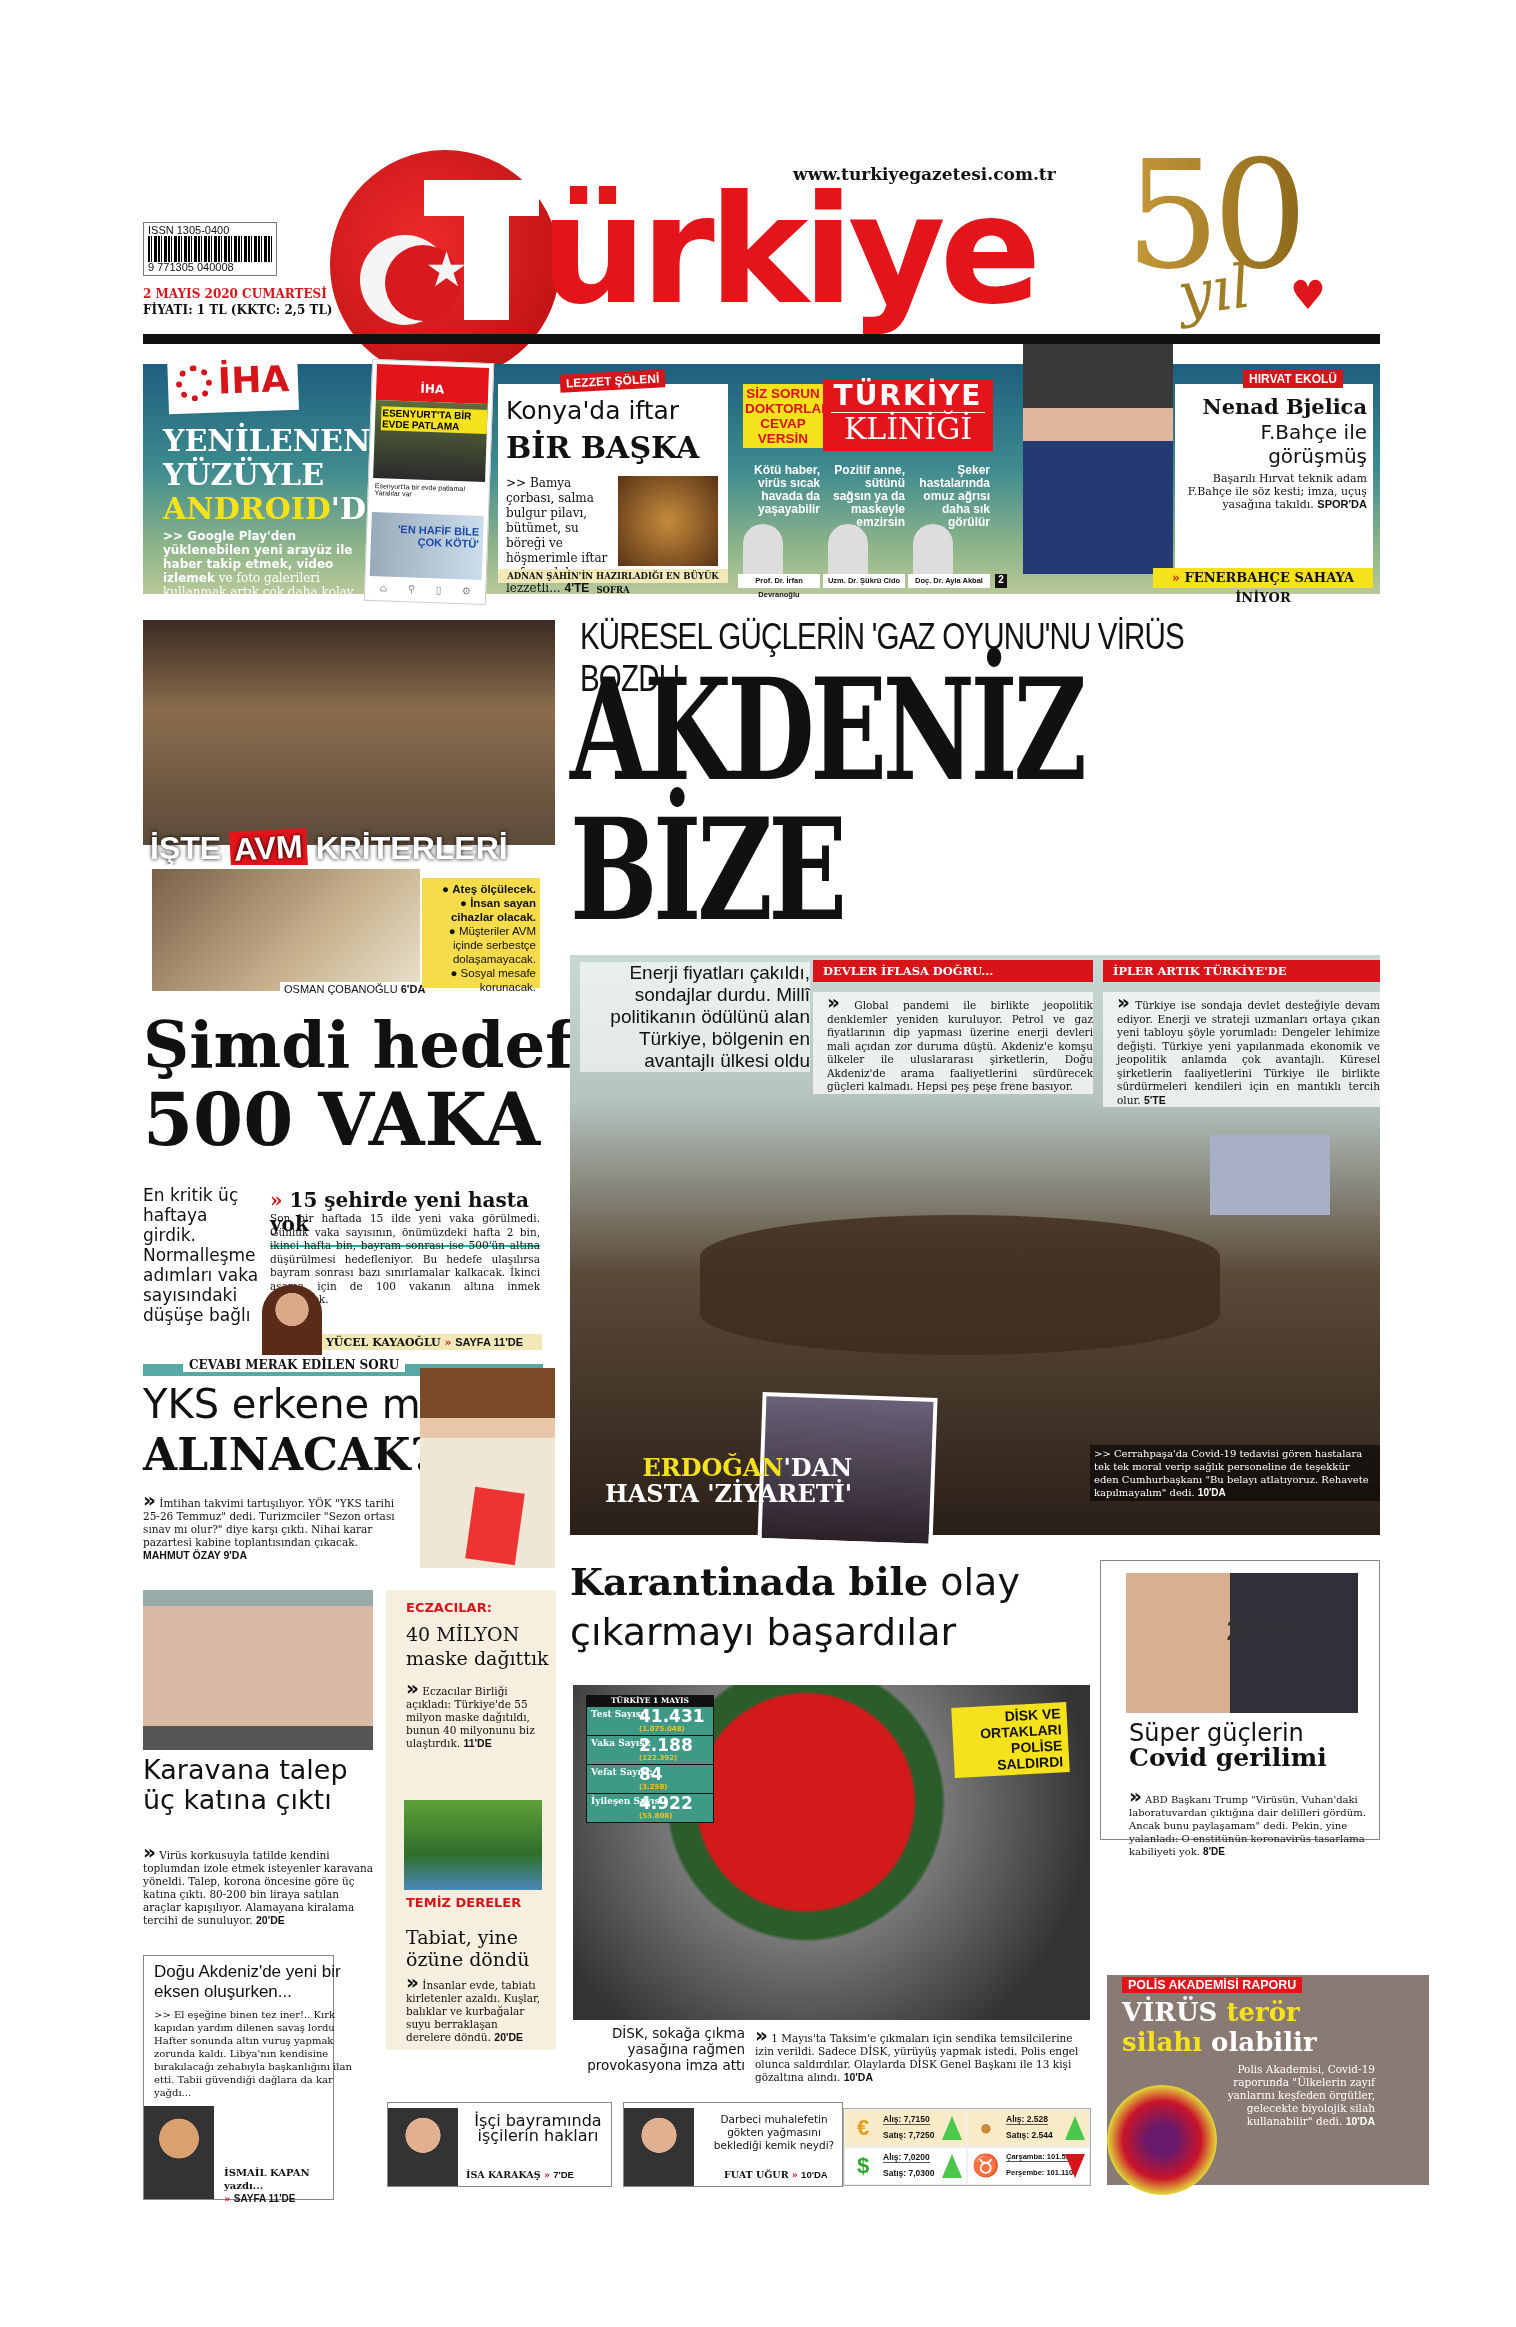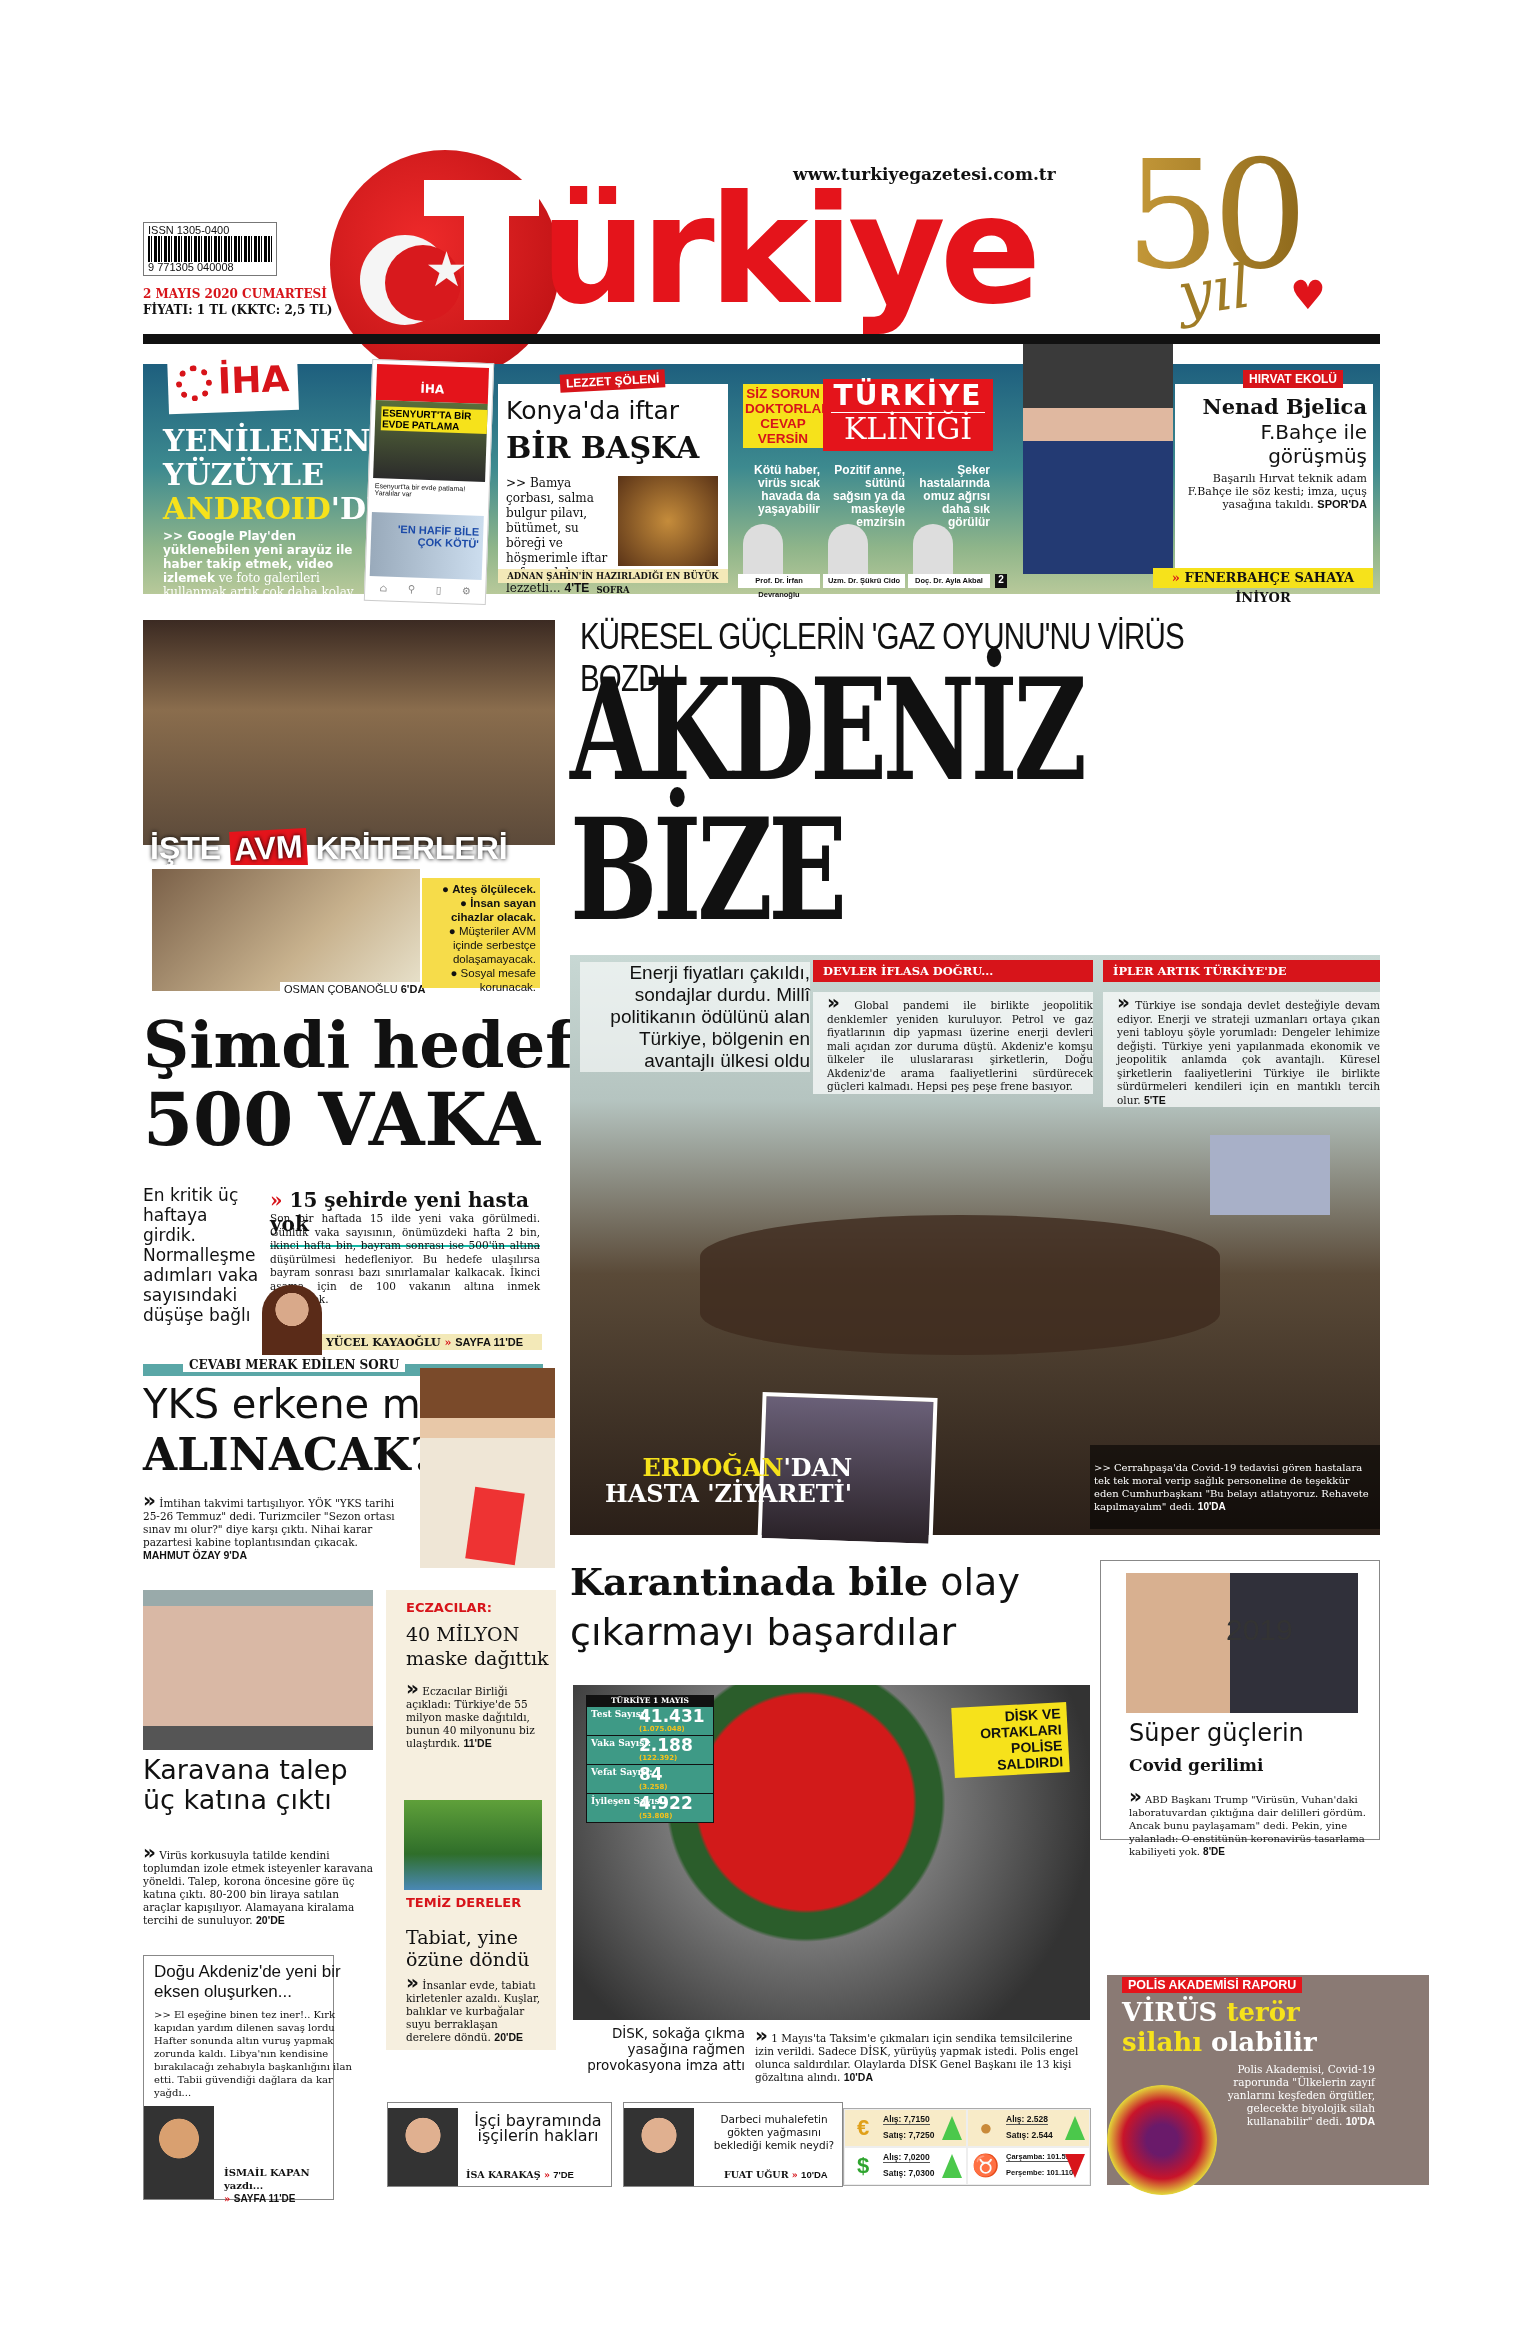--- a/index.html
+++ b/index.html
@@ -119,42 +119,42 @@
   #screen{left:640px;top:180px;width:120px;height:80px;background:#a8b0c8}
   #energy-text{left:580px;top:962px;width:230px;font-family:"Liberation Sans",sans-serif;font-size:19px;line-height:22px;text-align:right;background:rgba(255,255,255,.6)}
   .red-head{height:22px;background:#d7141a;color:#fff;font-family:"DejaVu Serif",serif;font-weight:bold;font-size:11.5px;line-height:22px;padding-left:10px}
   #dev-head{left:813px;top:960px;width:280px}
   #ipl-head{left:1103px;top:960px;width:277px}
   #dev-body{left:813px;top:992px;width:280px;font-size:10.5px;line-height:13.5px;text-align:justify;padding-left:14px;background:rgba(255,255,255,.7)}
   #ipl-body{left:1103px;top:992px;width:277px;font-size:10.5px;line-height:13.5px;text-align:justify;padding-left:14px;background:rgba(255,255,255,.7)}
   #erdogan{left:605px;top:1455px;font-family:"DejaVu Serif",serif;font-weight:bold;font-size:24px;line-height:26px;color:#fff;text-align:right}
   #erdogan .y{color:#f6e21b}
   #inset{left:760px;top:1395px;width:175px;height:150px;background:linear-gradient(#6a6078,#2a2228);border:4px solid #fff;transform:rotate(2deg)}
-  #erd-cap{left:1090px;top:1445px;width:290px;font-size:10px;line-height:13px;color:#fff;background:rgba(0,0,0,.55);padding:16px 4px}
+  #erd-cap{left:1090px;top:1445px;width:290px;font-size:10px;line-height:13px;color:#fff;background:rgba(0,0,0,.55);padding:2px 4px}
 
   
   #kar-t1{left:570px;top:1560px;font-family:"DejaVu Sans",sans-serif;font-size:38px;line-height:44px}
   #kar-t1 b{font-family:"DejaVu Serif",serif}
   #kar-t2{left:570px;top:1610px;font-family:"DejaVu Sans",sans-serif;font-size:38px;line-height:44px}
   #disk-photo{left:573px;top:1685px;width:517px;height:335px;background:radial-gradient(circle at 45% 35%,#d21a1a 0 30%,#2b5d2b 31% 38%,#777 39%,#333 80%)}
   #stats{left:13px;top:10px;width:128px;background:#111;padding:1px}
   #stats .h{text-align:center;color:#fff;font-family:"DejaVu Serif",serif;font-weight:bold;font-size:7.5px;line-height:10px}
   .st{height:28px;background:#3e9a86;margin-top:1px;position:relative}
   .st .l{position:absolute;left:4px;top:2px;color:#fff;font-family:"DejaVu Serif",serif;font-weight:bold;font-size:9px;line-height:10px}
   .st .v{position:absolute;left:52px;top:0;color:#fff;font-family:"DejaVu Sans",sans-serif;font-weight:bold;font-size:17px;line-height:18px}
   .st .s{position:absolute;left:52px;top:18px;color:#f6c21b;font-family:"DejaVu Sans",sans-serif;font-weight:bold;font-size:7px}
   #disk-tag{left:380px;top:20px;width:115px;background:#f6e21b;font-family:"Liberation Sans",sans-serif;font-weight:bold;font-size:14px;line-height:16px;text-align:right;padding:3px 6px;transform:rotate(-3deg)}
   #disk-left{left:570px;top:2025px;width:175px;font-family:"DejaVu Sans",sans-serif;font-size:13.5px;line-height:16px;text-align:right}
   #disk-right{left:755px;top:2025px;width:335px;font-size:10.5px;line-height:13px}
 
   
   #trump-box{left:1100px;top:1560px;width:280px;height:280px;border:1px solid #888;background:#fff}
   #trump-ph{left:25px;top:12px;width:232px;height:140px;background:linear-gradient(90deg,#d8b090 0 45%,#30303a 45%)}
   #super{left:28px;top:158px;font-family:"DejaVu Sans",sans-serif;font-size:24px}
-  #covid{left:28px;top:194px;font-family:"DejaVu Serif",serif;font-weight:bold;font-size:17px}
+  #covid{left:28px;top:182px;font-family:"DejaVu Serif",serif;font-weight:bold;font-size:25px}
   #trump-body{left:28px;top:225px;width:245px;font-size:10px;line-height:13px}
   #polis-box{left:1107px;top:1975px;width:322px;height:210px;background:#8a7a74}
   #polis-tag{left:15px;top:2px;background:#e4141b;color:#fff;font-family:"Liberation Sans",sans-serif;font-weight:bold;font-size:12.5px;padding:1px 6px}
   #virus-t{left:15px;top:22px;font-family:"DejaVu Serif",serif;font-weight:bold;font-size:26px;line-height:30px;color:#fff}
   #virus-t .y{color:#f6e21b}
   #virus-img{left:0;top:110px;width:110px;height:110px;border-radius:50%;background:radial-gradient(circle,#6a1a6a 20%,#c8142a 50%,#e2d33a 70%,transparent 72%)}
   #polis-body{left:110px;top:88px;width:158px;color:#fff;font-size:10.5px;line-height:13px;text-align:right}
 
   
   .col-box{top:2102px;height:85px;border:1px solid #888;background:#fff}

